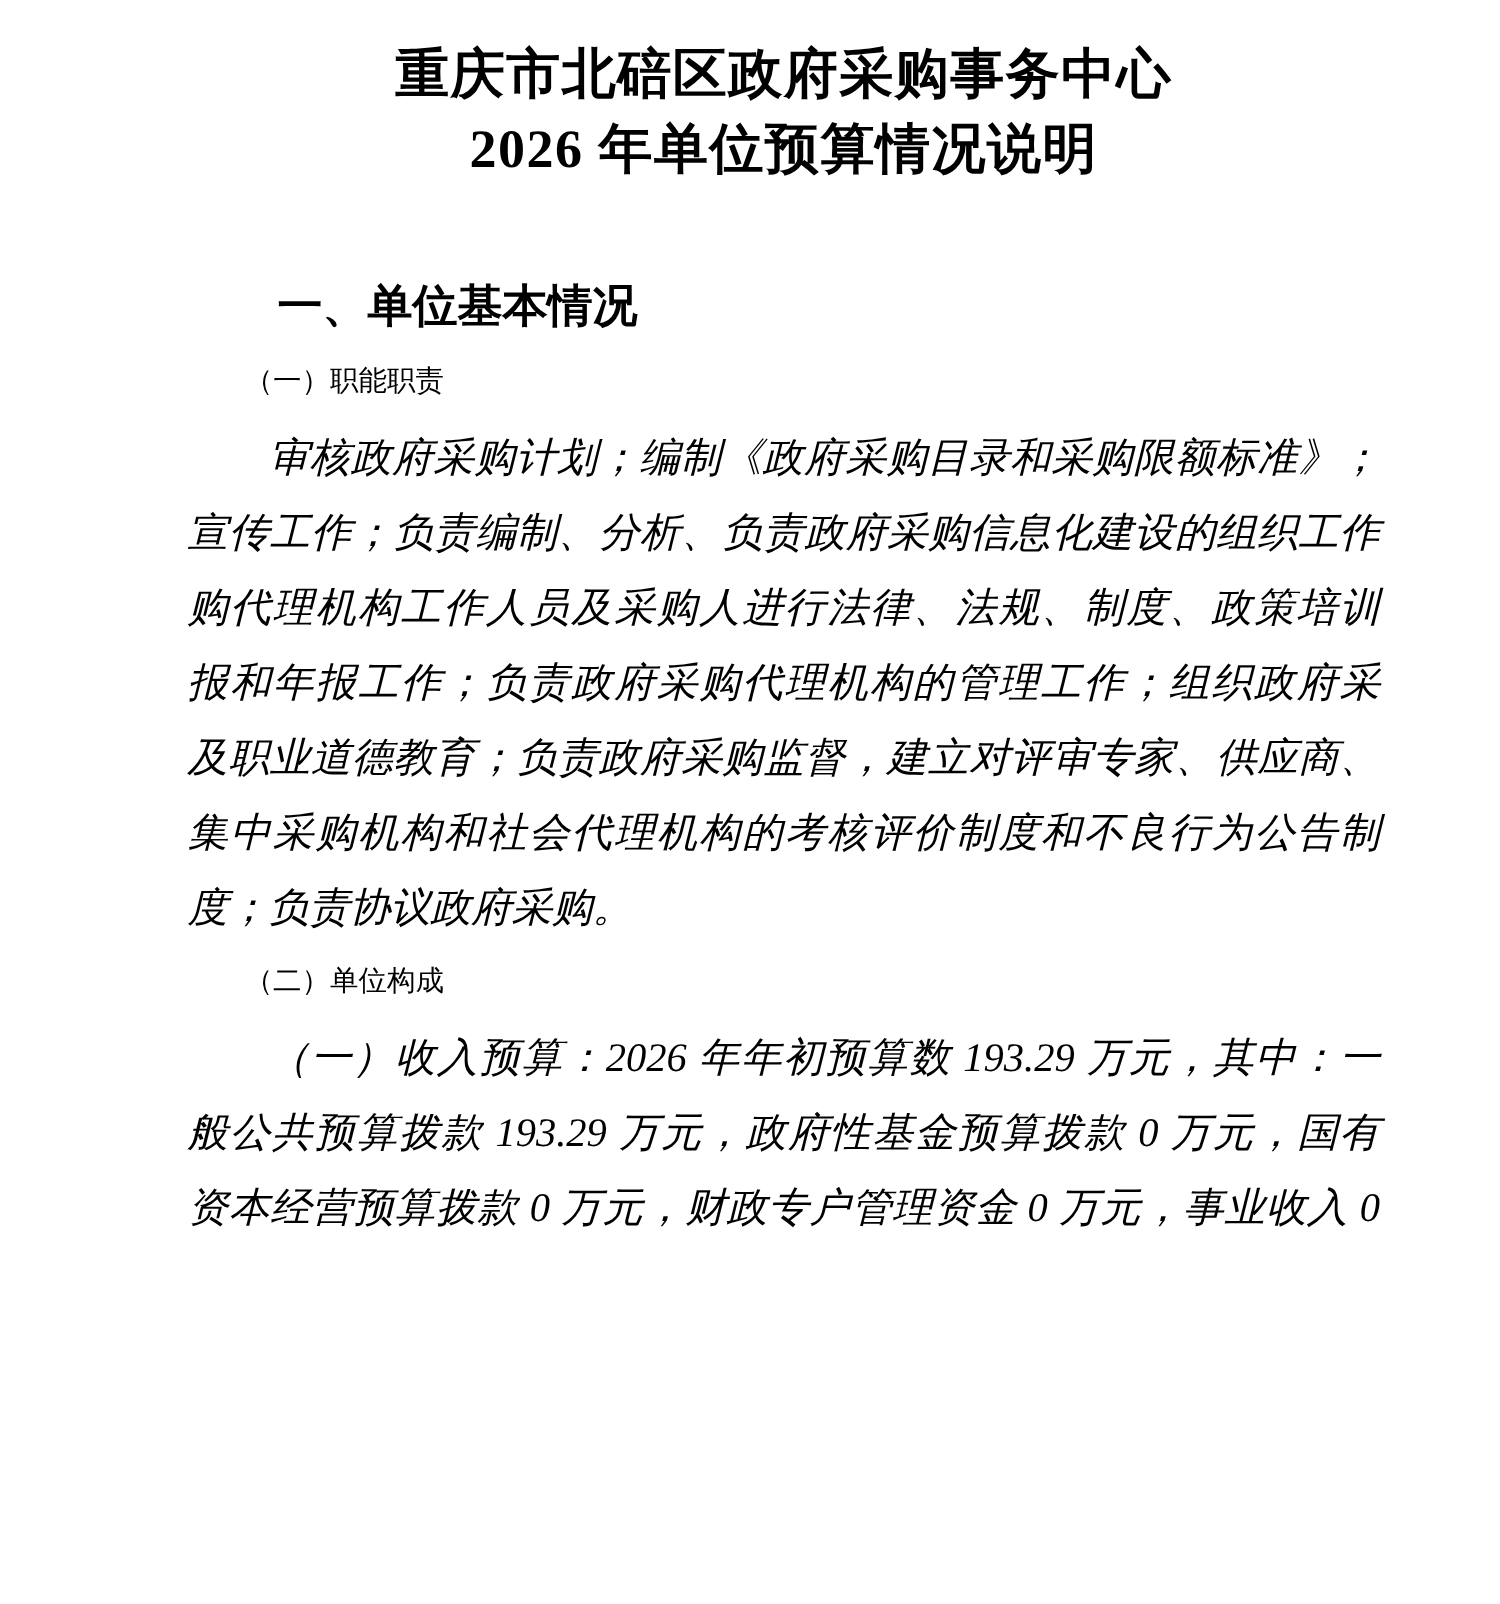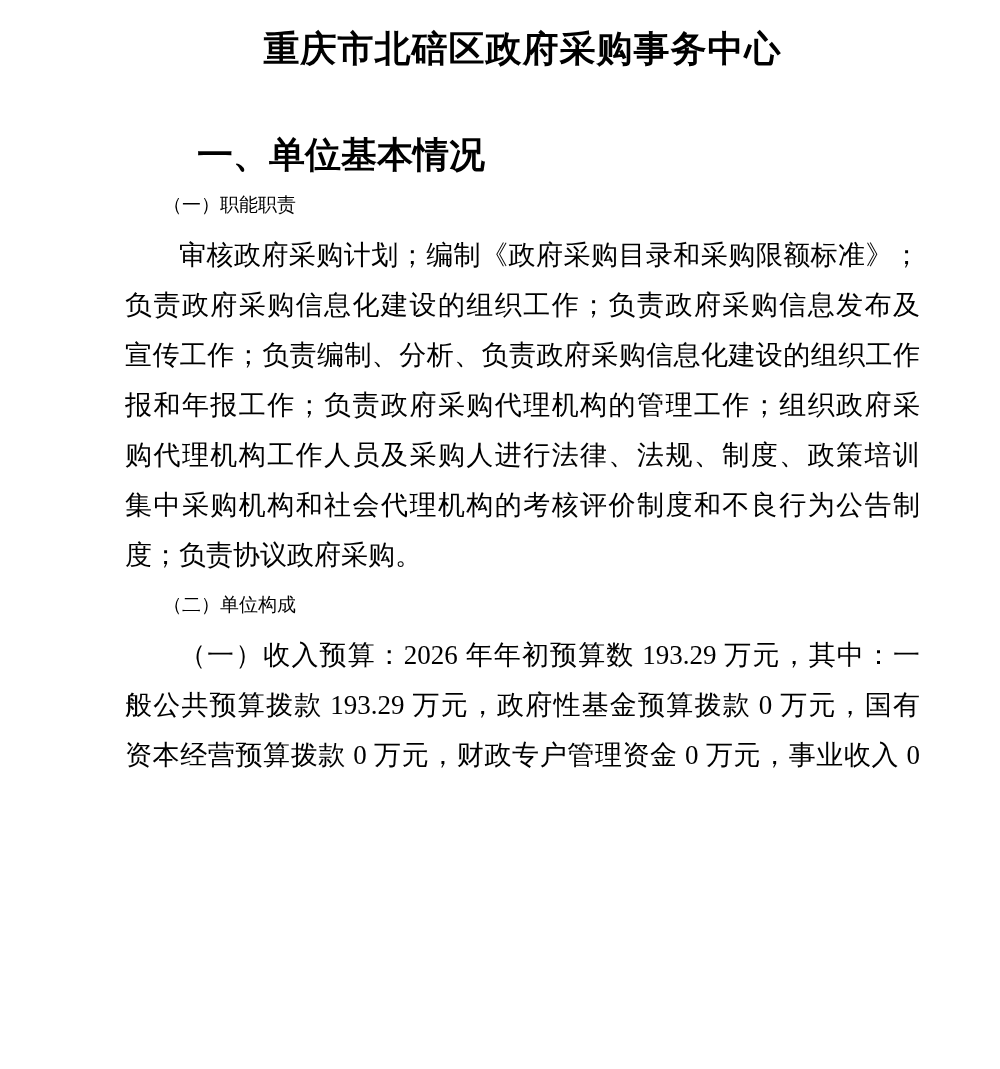--- a/index.html
+++ b/index.html
@@ -27,69 +27,71 @@
     letter-spacing: 1px;
     margin: 0 0 56px 0;
     font-family: "Liberation Serif", "DejaVu Serif", serif;
   }
   .doc-title .t-line {
     display: block;
   }
   .h1 {
     font-family: "Liberation Sans", "DejaVu Sans", sans-serif;
     font-weight: 700;
-    font-size: 36px;
+    font-size: 30px;
     line-height: 50px;
     text-indent: 2em;
     margin: 0;
   }
   .h2 {
     font-size: 19px;
     line-height: 50px;
     text-indent: 2em;
     margin: 0;
     font-weight: 400;
   }
   .para {
     margin: 0;
   }
   .line {
     font-size: 27px;
     line-height: 50px;
     text-align: justify;
     text-align-last: justify;
     white-space: normal;
+    font-style: italic;
   }
   .line.first {
     text-indent: 2em;
   }
   .line.last {
     text-align: right;
     text-align-last: left;
   }
 </style>
 </head>
 <body>
 
 <div class="page">
 
   <div class="doc-title">
     <span class="t-line">重庆市北碚区政府采购事务中心</span>
+    <span class="t-line">2026 年单位预算情况说明</span>
   </div>
 
   <div class="h1">一、单位基本情况</div>
 
   <div class="h2">（一）职能职责</div>
 
   <div class="para">
     <div class="line first">审核政府采购计划；编制《政府采购目录和采购限额标准》；</div>
-    <div class="line">负责政府采购信息化建设的组织工作；负责政府采购信息发布及</div>
     <div class="line">宣传工作；负责编制、分析、负责政府采购信息化建设的组织工作</div>
+    <div class="line">购代理机构工作人员及采购人进行法律、法规、制度、政策培训</div>
     <div class="line">报和年报工作；负责政府采购代理机构的管理工作；组织政府采</div>
-    <div class="line">购代理机构工作人员及采购人进行法律、法规、制度、政策培训</div>
+    <div class="line">及职业道德教育；负责政府采购监督，建立对评审专家、供应商、</div>
     <div class="line">集中采购机构和社会代理机构的考核评价制度和不良行为公告制</div>
     <div class="line last">度；负责协议政府采购。</div>
   </div>
 
   <div class="h2">（二）单位构成</div>
 
 
 
   <div class="para">
     <div class="line first">（一）收入预算：2026 年年初预算数 193.29 万元，其中：一</div>

